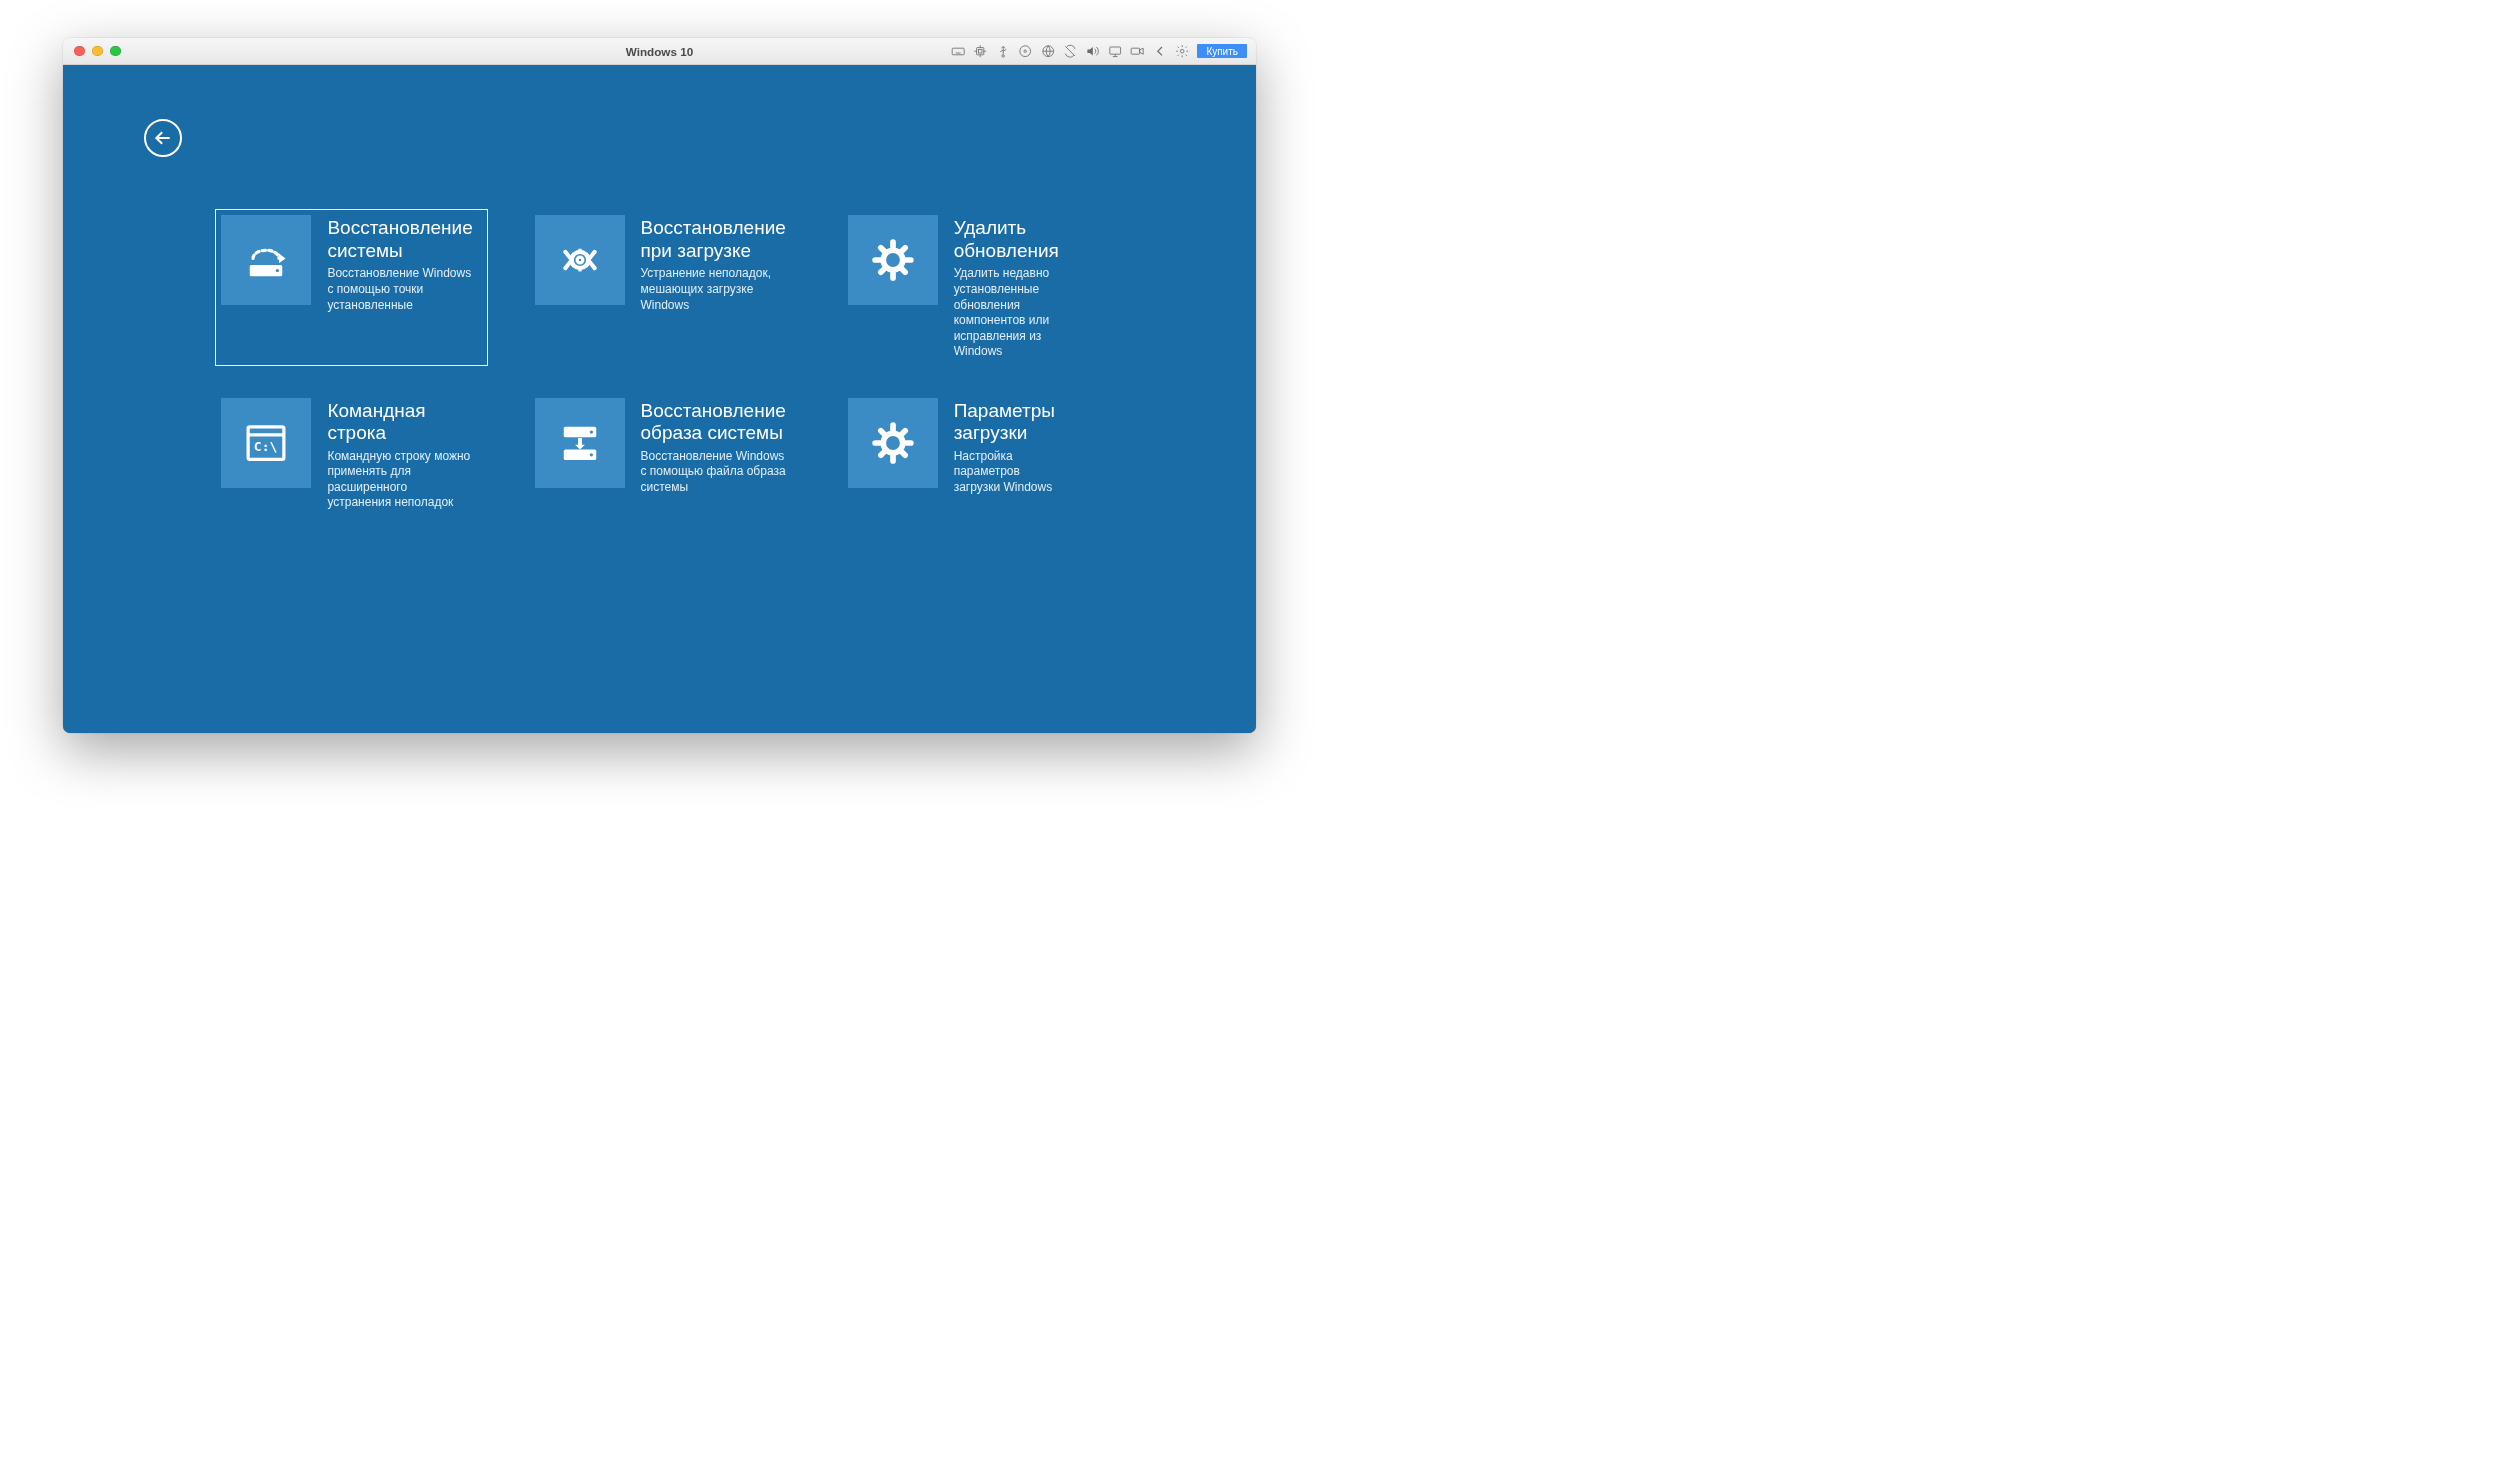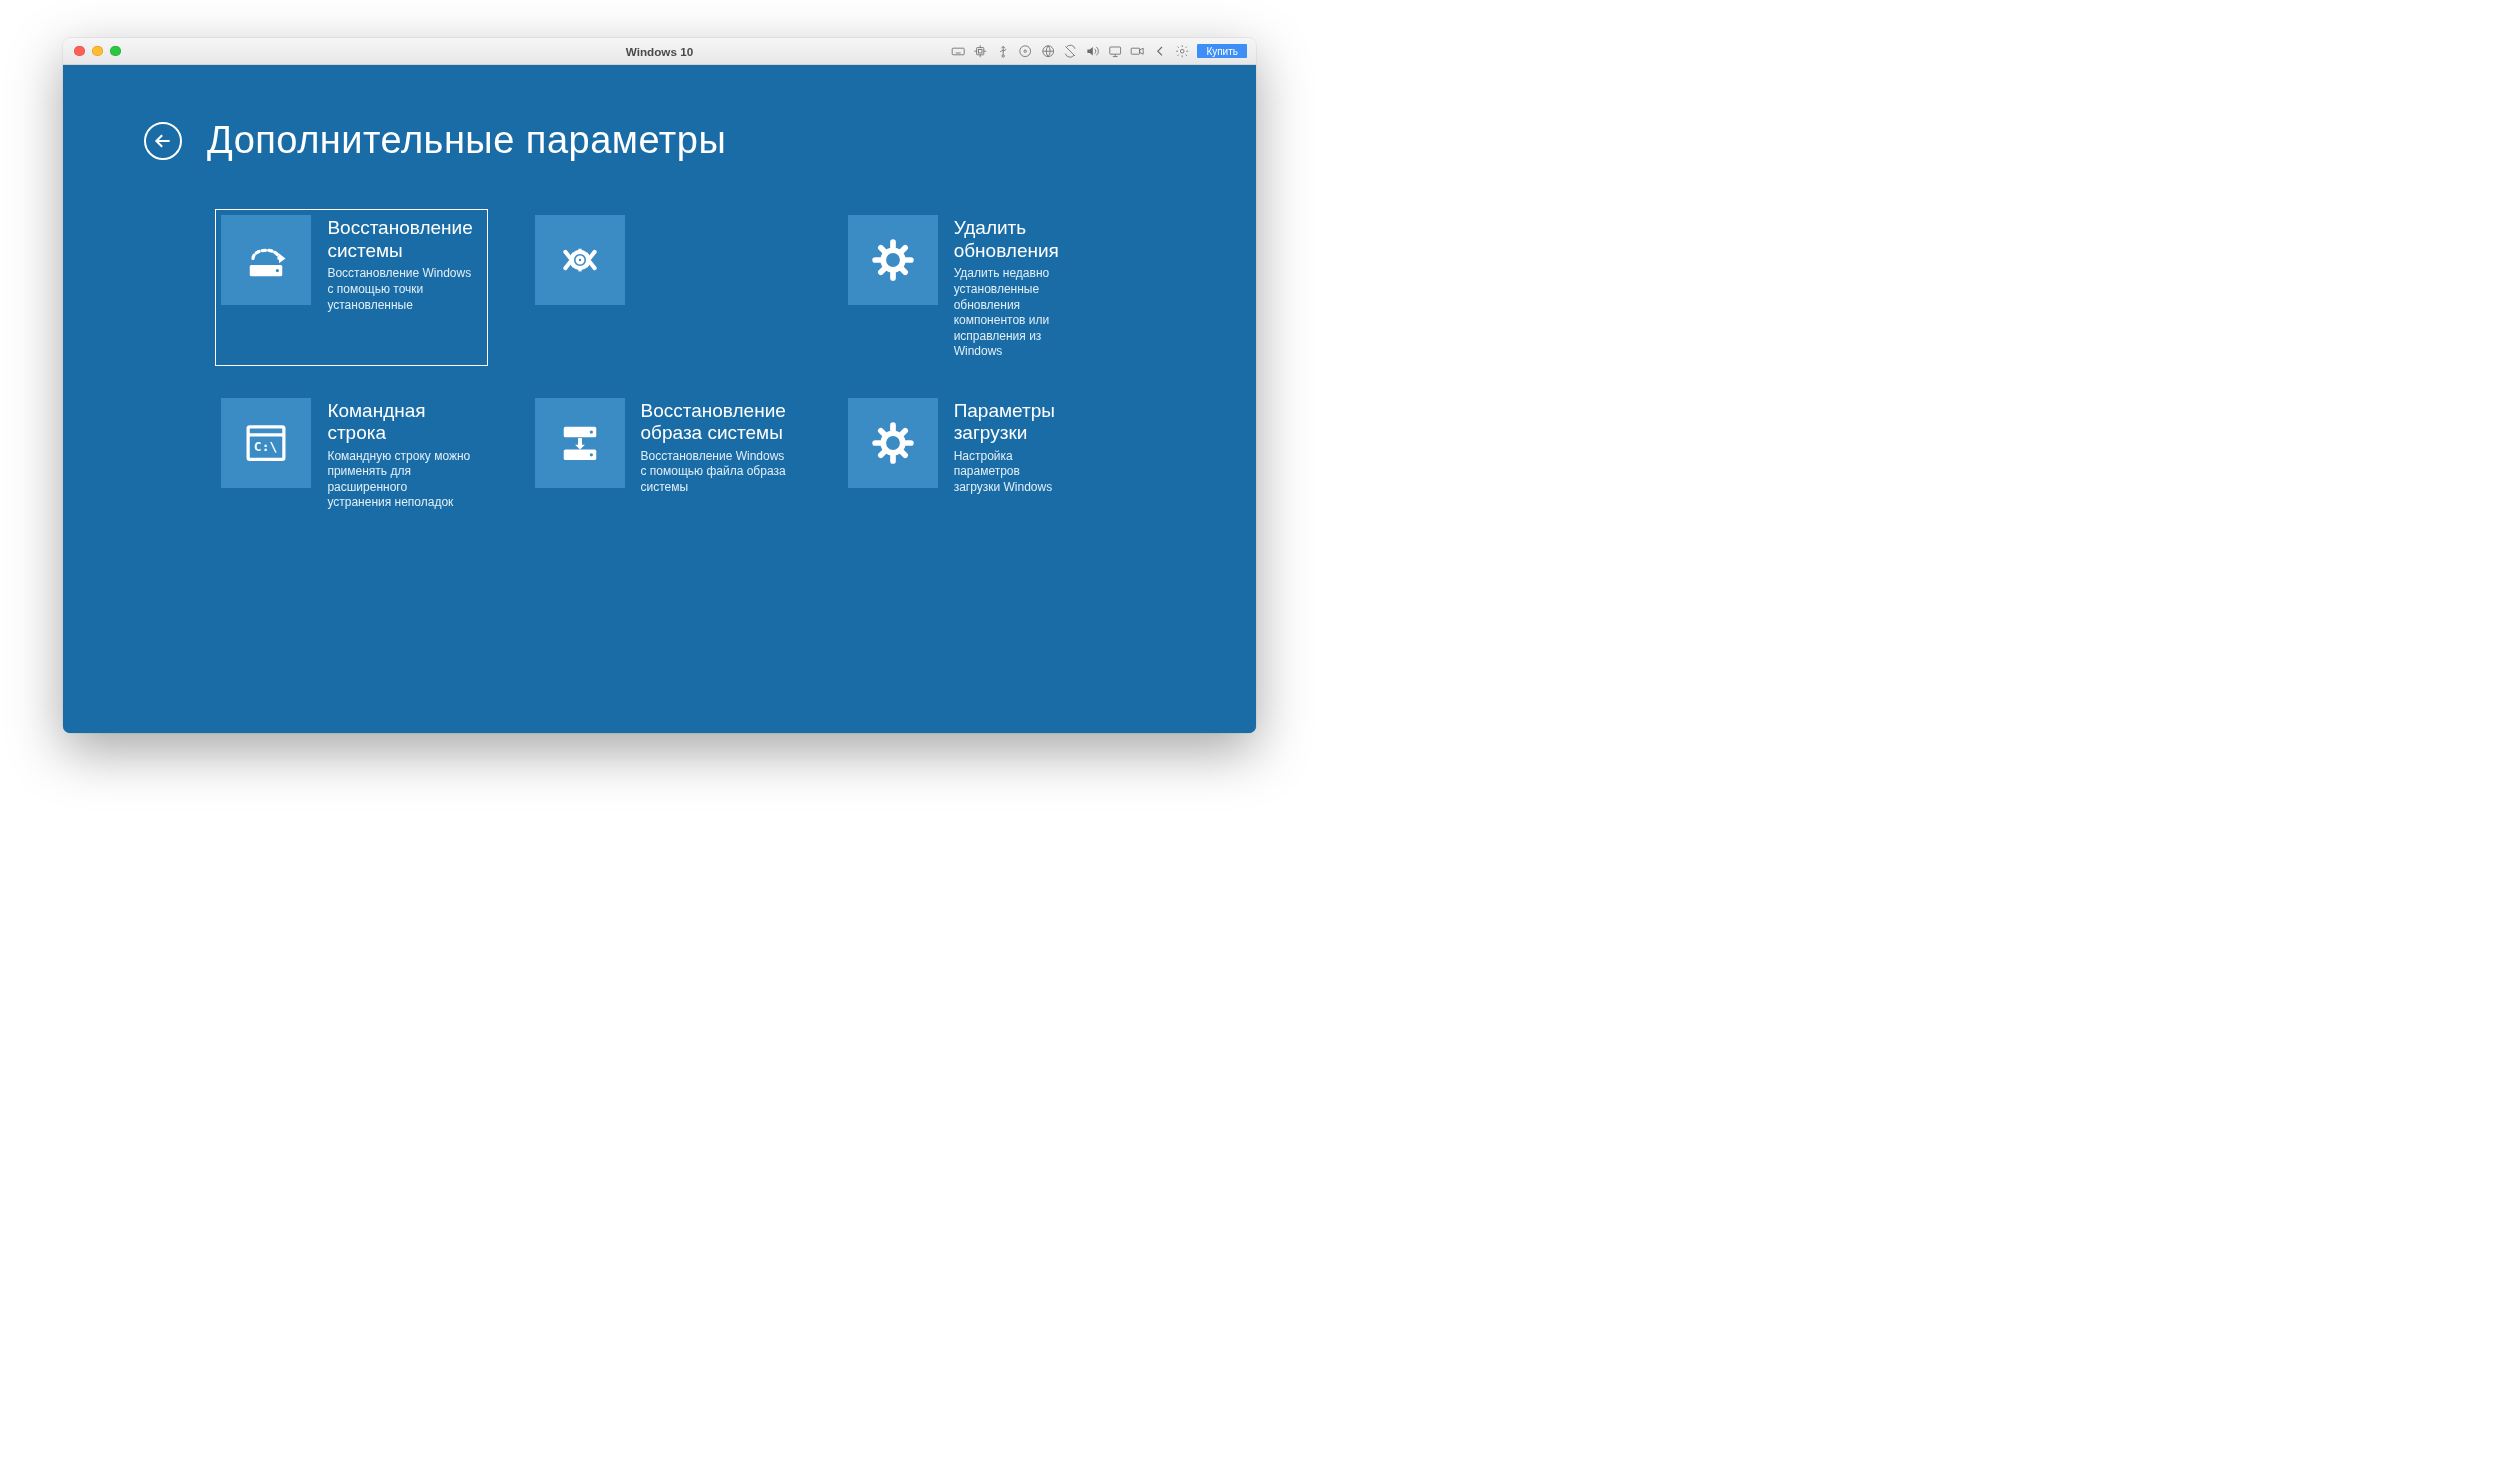--- a/index.html
+++ b/index.html
@@ -194,21 +194,20 @@
   <div class="content">
     <div class="winre-bg"></div>
 
     <div class="header">
       <button class="back-btn">
         <svg viewBox="0 0 24 24">
             <line x1="20" y1="12" x2="5" y2="12"></line>
             <polyline points="11 5 4 12 11 19"></polyline>
           </svg>
       </button>
-      <h1 class="page-title">Дополнительные параметры</h1>
     </div>
 
     <div class="tiles">
 
       <div class="tile selected">
         <div class="iconbox">
           <svg viewBox="0 0 64 64">
             <path d="M16 30 A16 10 0 0 1 48 30" fill="none" stroke="#fff" stroke-width="4" stroke-dasharray="4 4" stroke-linecap="round"></path>
             <polygon points="48,24 56,30 48,36" fill="#fff"></polygon>
             <rect x="12" y="38" width="40" height="14" rx="2" fill="#fff"></rect>
@@ -231,20 +230,24 @@
             <g stroke="#fff" stroke-width="4">
               <line x1="32" y1="18" x2="32" y2="22"></line>
               <line x1="32" y1="42" x2="32" y2="46"></line>
               <line x1="22" y1="24" x2="25" y2="27"></line>
               <line x1="39" y1="37" x2="42" y2="40"></line>
               <line x1="22" y1="40" x2="25" y2="37"></line>
               <line x1="39" y1="27" x2="42" y2="24"></line>
             </g>
           </svg>
         </div>
+        <div class="txt">
+          <div class="ttl">Восстановление при загрузке</div>
+          <div class="desc">Устранение неполадок, мешающих загрузке Windows</div>
+        </div>
       </div>
 
       <div class="tile">
         <div class="iconbox">
           <svg viewBox="0 0 64 64">
             <circle cx="32" cy="32" r="12" fill="none" stroke="#fff" stroke-width="7"></circle>
             <g stroke="#fff" stroke-width="7" stroke-linecap="round">
               <line x1="32" y1="10" x2="32" y2="16"></line>
               <line x1="32" y1="48" x2="32" y2="54"></line>
               <line x1="10" y1="32" x2="16" y2="32"></line>

